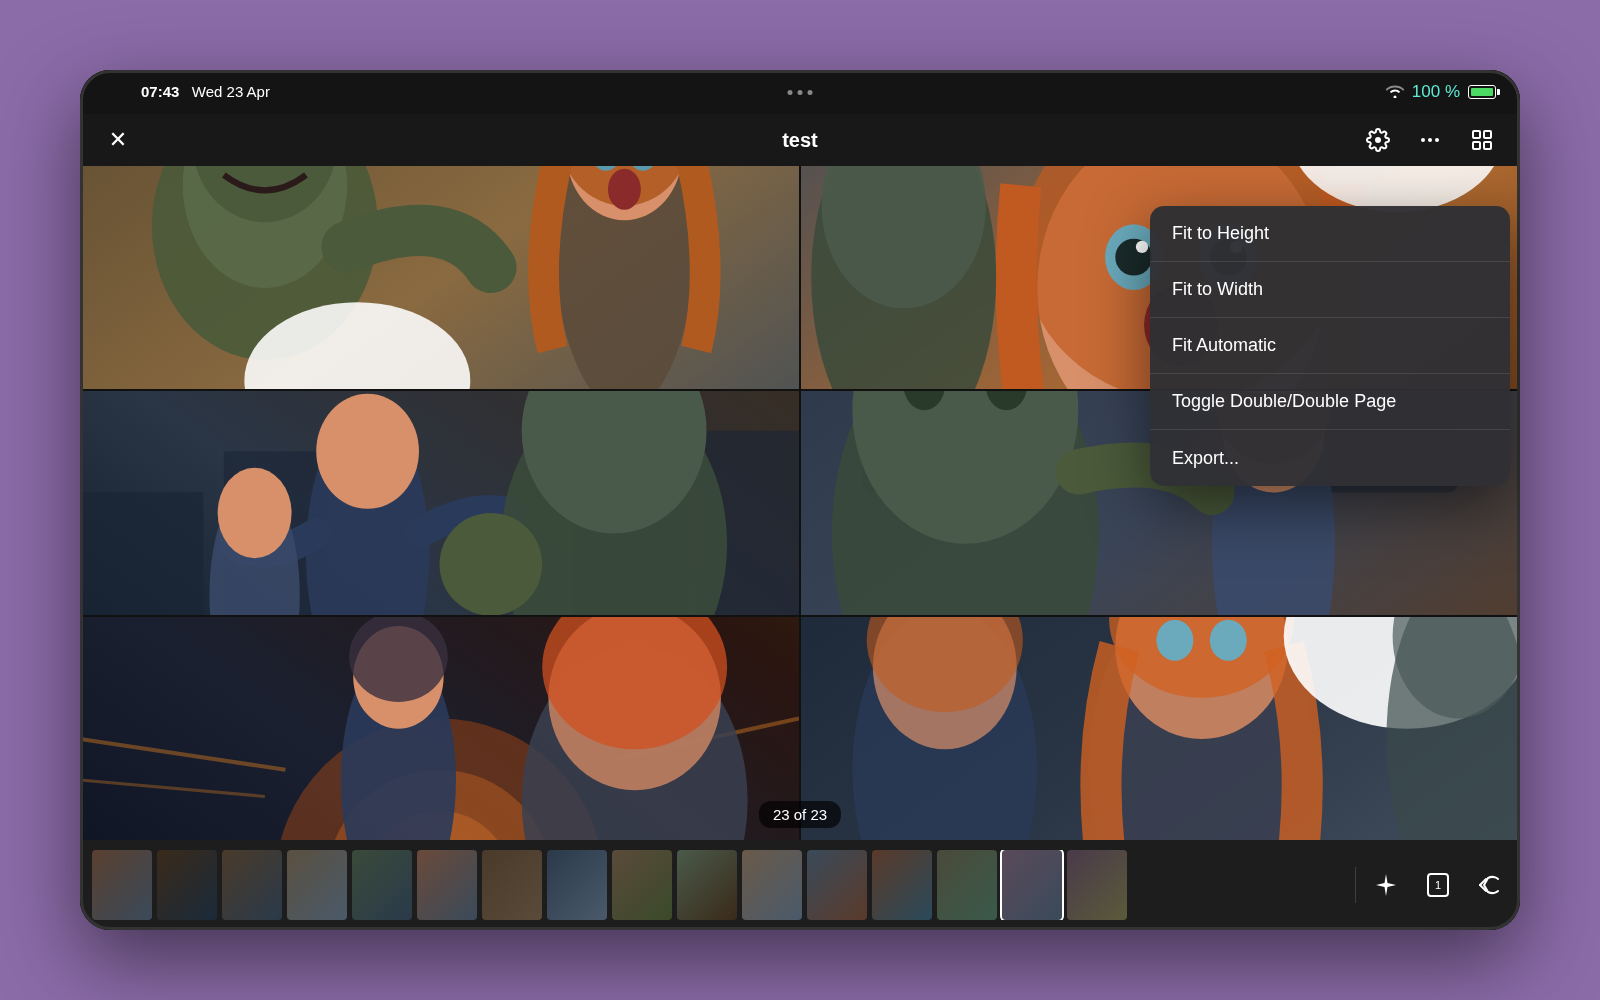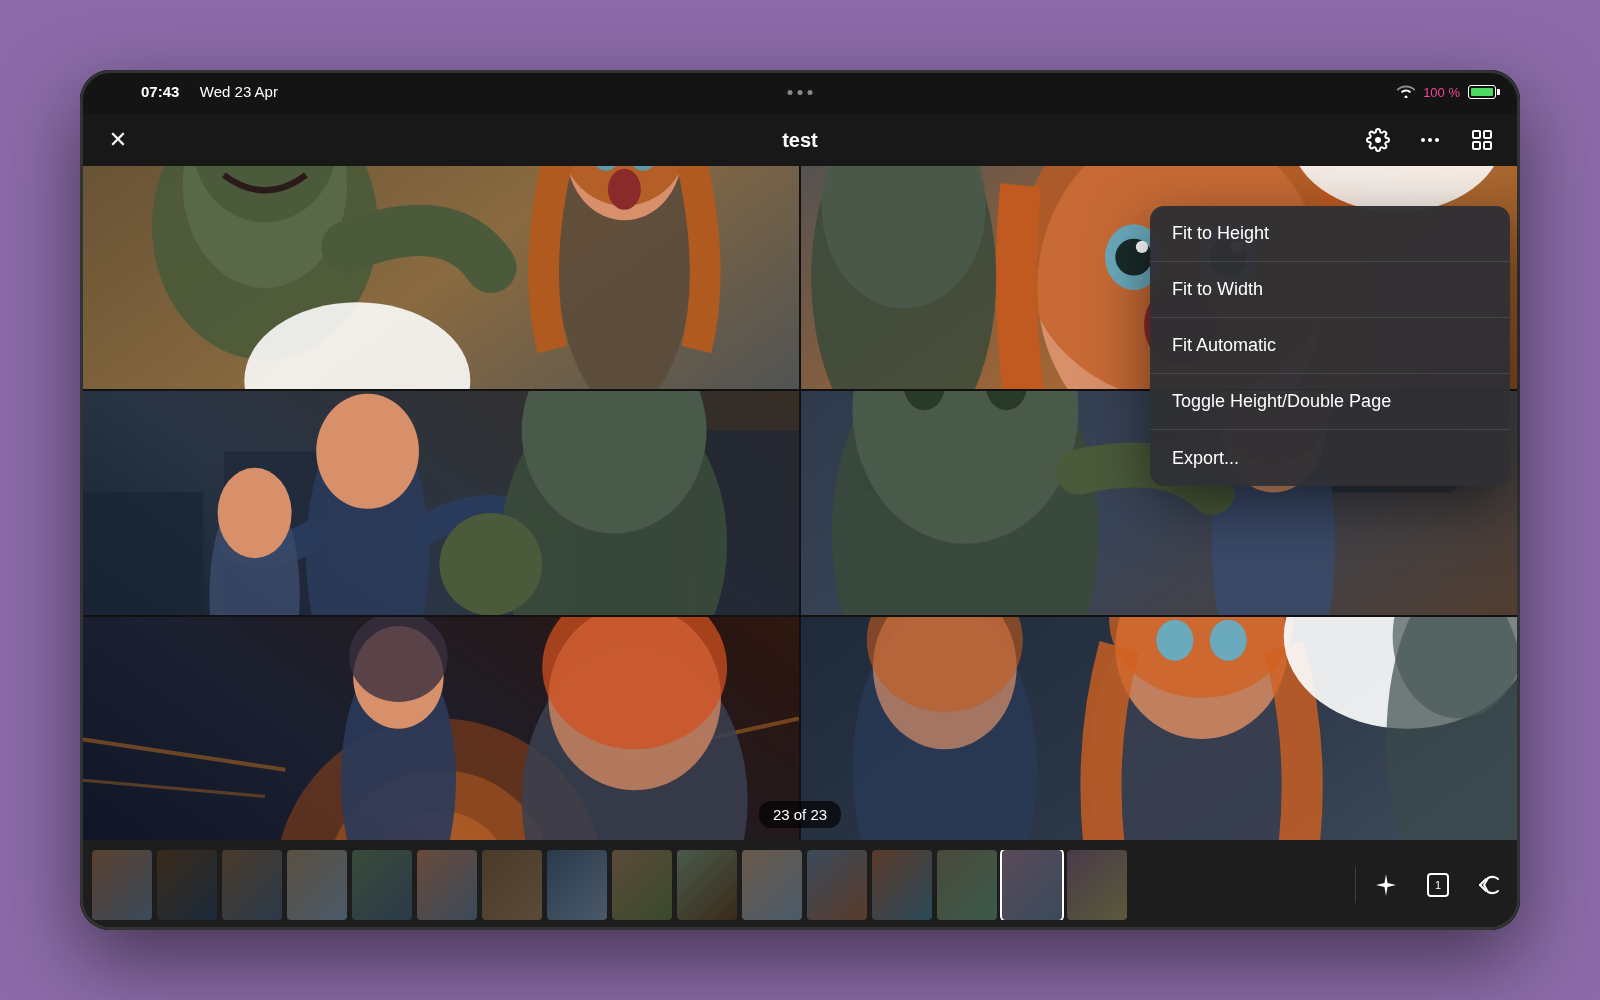--- a/index.html
+++ b/index.html
@@ -49,21 +49,21 @@
     .status-time {
       font-size: 15px;
       font-weight: 600;
       color: #fff;
       margin-left: 37px;
     }
 
     .status-date {
       font-size: 15px;
       color: #fff;
-      margin-left: 16px;
+      margin-left: 8px;
     }
 
     .status-center {
       position: absolute;
       left: 50%;
       transform: translateX(-50%);
       display: flex;
       gap: 5px;
     }
 
@@ -79,22 +79,22 @@
       align-items: center;
       gap: 8px;
     }
 
     .wifi-icon {
       color: #fff;
       font-size: 14px;
     }
 
     .battery-text {
-      font-size: 13px;
-      color: #ec4899;
+      font-size: 17px;
+      color: #5eead4;
     }
 
     .battery-icon {
       width: 28px;
       height: 14px;
       border: 1.5px solid #fff;
       border-radius: 3px;
       position: relative;
       display: flex;
       align-items: center;
@@ -644,21 +644,21 @@
       <div class="menu-item">
         <span class="menu-item-label">Fit to Height</span>
       </div>
       <div class="menu-item">
         <span class="menu-item-label">Fit to Width</span>
       </div>
       <div class="menu-item">
         <span class="menu-item-label">Fit Automatic</span>
       </div>
       <div class="menu-item">
-        <span class="menu-item-label">Toggle Height/Double Page</span>
+        <span class="menu-item-label">Toggle Double/Double Page</span>
       </div>
       <div class="menu-item">
         <span class="menu-item-label">Export...</span>
       </div>
     </div>
   </div>
 
   <div class="thumbnail-strip">
     <div class="thumb-list">
       <div class="thumb-item thumb-color-1">

